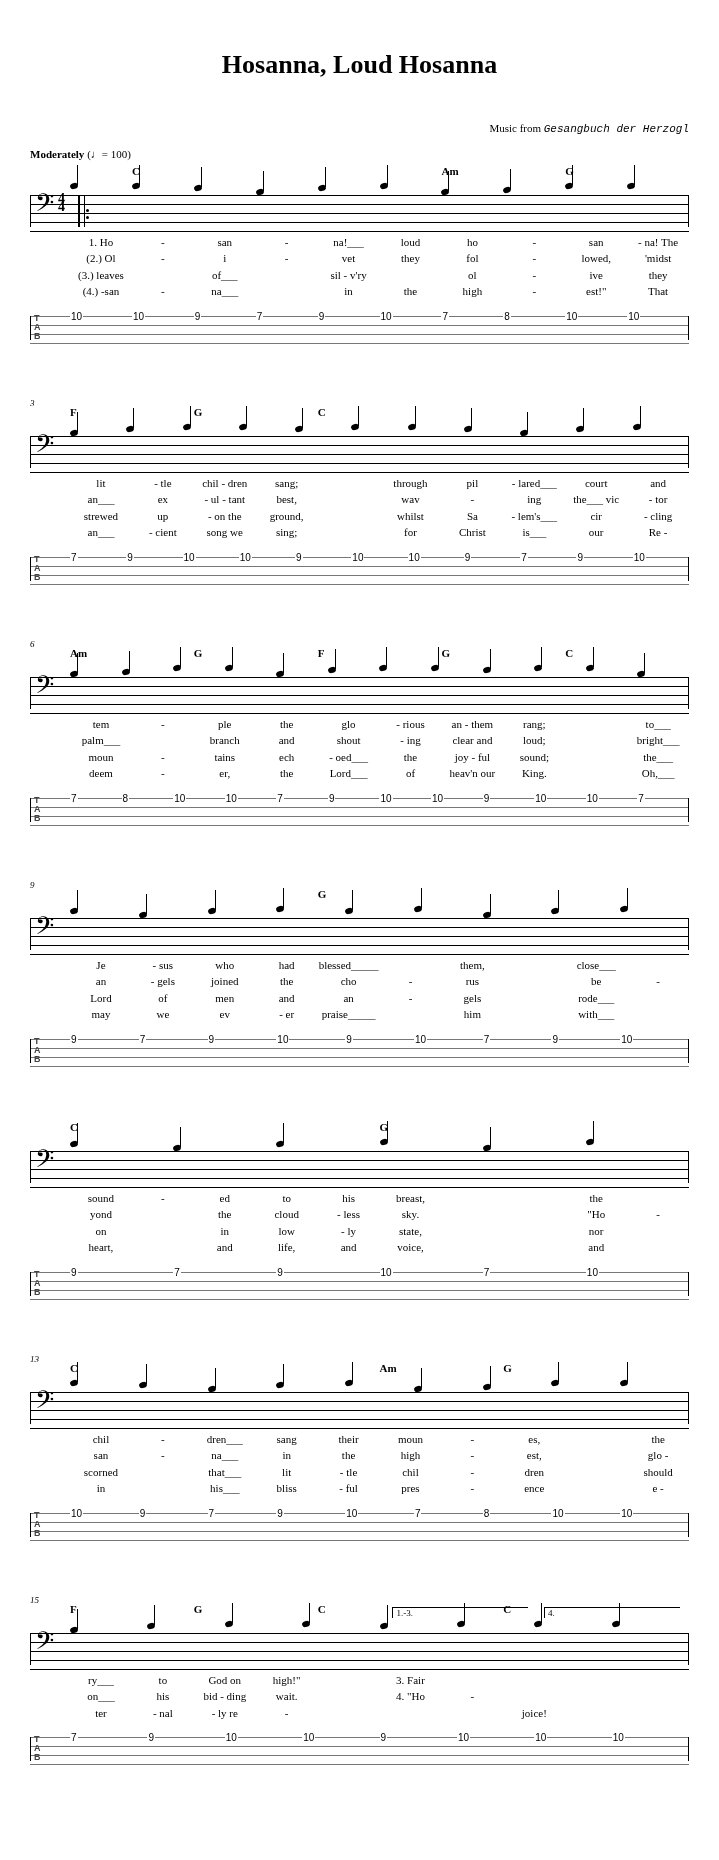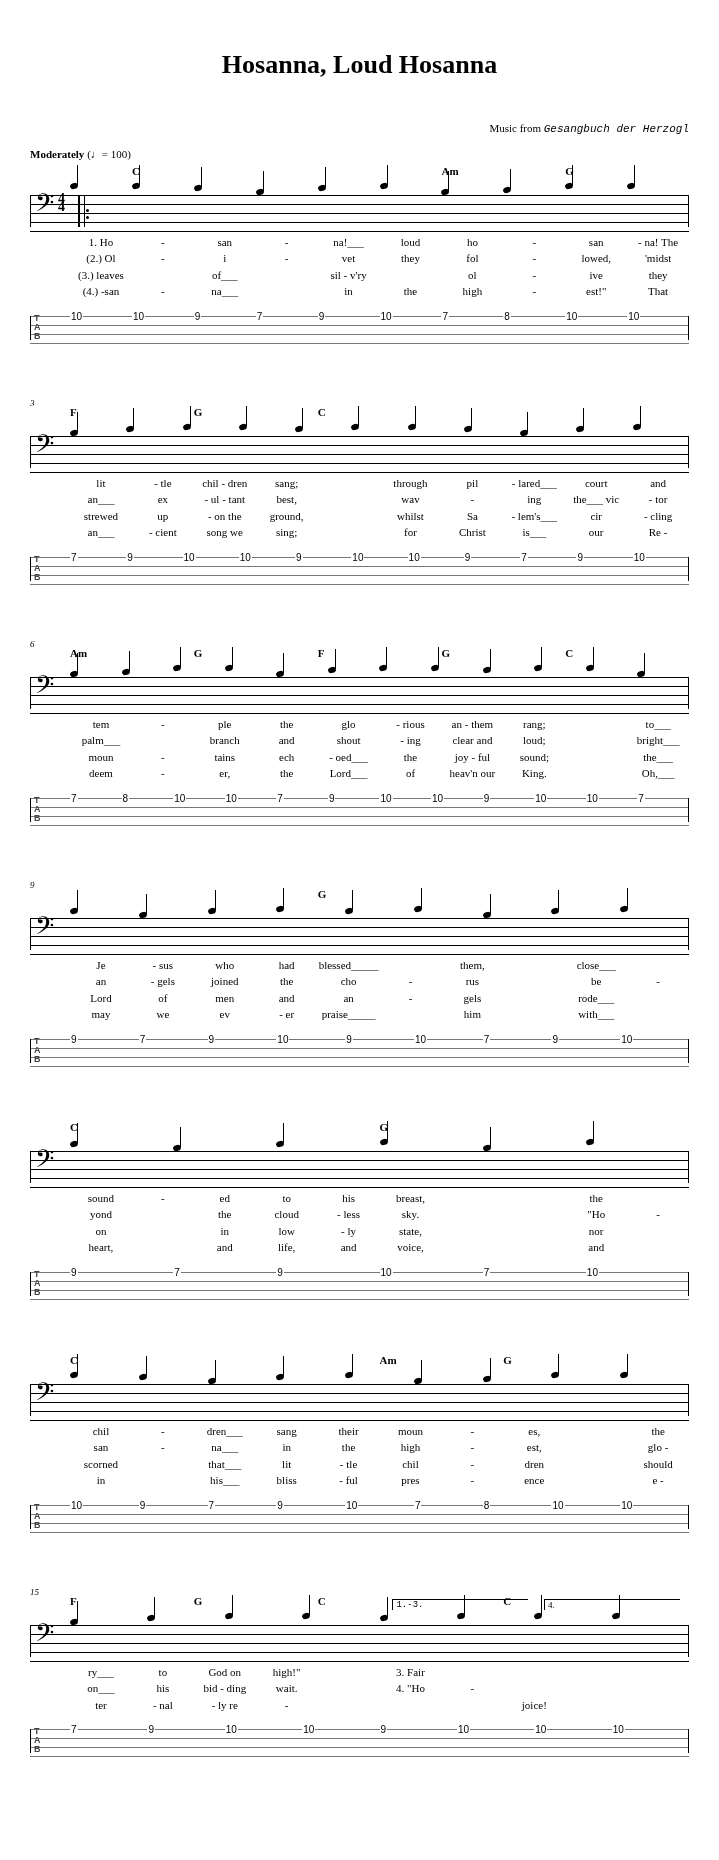--- a/index.html
+++ b/index.html
@@ -1008,20 +1008,21 @@
           </div>
           <div class="tab-slot">
             <span style="top: -4px; left: 0px;">10</span>
           </div>
         </div>
         <div class="barline start" style="top: 8px; height: 24px;"></div>
         <div class="barline end" style="top: 8px; height: 24px;"></div>
       </div>
     </div>
     <div class="system">
+      <div class="measure-num">13</div>
       <div class="chords">
         <div class="chord-slot">C</div>
         <div class="chord-slot"></div>
         <div class="chord-slot"></div>
         <div class="chord-slot"></div>
         <div class="chord-slot"></div>
         <div class="chord-slot">Am</div>
         <div class="chord-slot"></div>
         <div class="chord-slot">G</div>
         <div class="chord-slot"></div>
@@ -1180,21 +1181,21 @@
         <div class="chord-slot"></div>
         <div class="chord-slot"></div>
       </div>
       <div class="staff-area">
         <div class="staff-lines">
           <div class="line"></div>
           <div class="line"></div>
           <div class="line"></div>
           <div class="line"></div>
         </div>
-        <div class="ending" style="left: 55%; width: 20%; font-family: Liberation Mono, monospace;">1.-3.</div>
+        <div class="ending" style="left: 55%; width: 20%;">1.-3.</div>
         <div class="ending" style="left: 78%; width: 20%;">4.</div>
         <div class="bass-clef">𝄢</div>
         <div class="barline start"></div>
         <div class="barline end"></div>
         <div class="notes-row">
           <div class="note-slot">
             <div class="notehead" style="top: 6px;"></div>
             <div class="stem" style="left: 7px; top: -12px;"></div>
           </div>
           <div class="note-slot">

